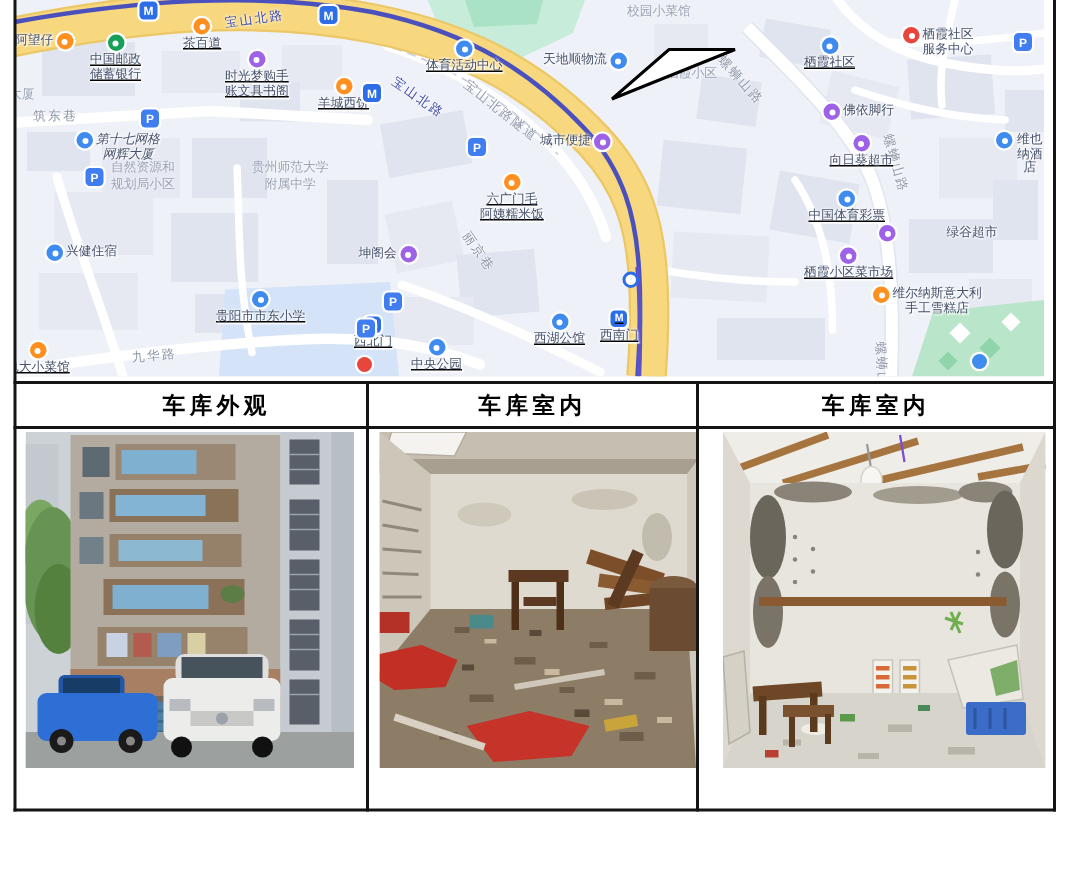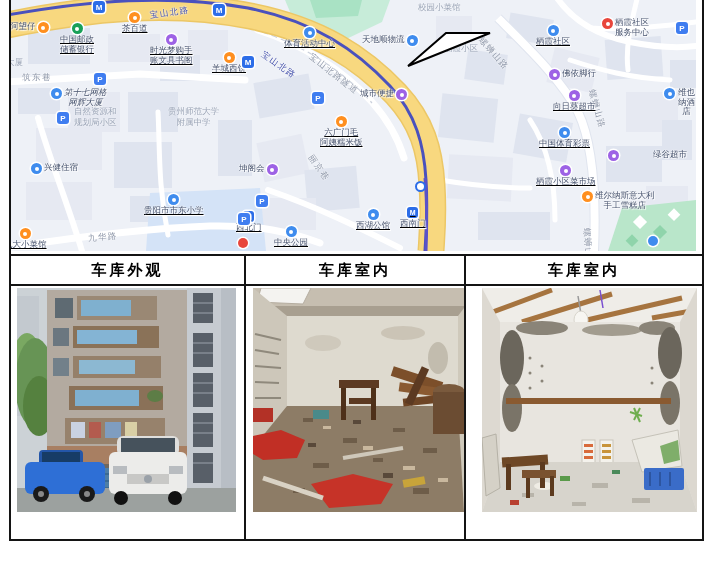--- a/index.html
+++ b/index.html
@@ -271,21 +271,21 @@
             <i></i>
           </span>
           <span class="ptxt">向日葵超市</span>
         </div>
         <div class="poi it" style="left: 529px; top: 127px;">
           <span class="pic" style="background: rgb(63, 140, 238);">
             <i></i>
           </span>
           <span class="ptxt">中国体育彩票</span>
         </div>
-        <div class="poi il" style="left: 598px; top: 150px; gap: 34px;">
+        <div class="poi il" style="left: 576px; top: 150px; gap: 34px;">
           <span class="pic" style="background: rgb(157, 98, 229);">
             <i></i>
           </span>
           <span class="ptxt">绿谷超市</span>
         </div>
         <div class="poi it" style="left: 526px; top: 165px;">
           <span class="pic" style="background: rgb(157, 98, 229);">
             <i></i>
           </span>
           <span class="ptxt">栖霞小区菜市场</span>
@@ -323,21 +323,21 @@
   </svg>
 
   <div class="bl" style="left:9px;top:0;width:2px;height:541px;"></div>
   <div class="bl" style="left:702px;top:0;width:2px;height:541px;"></div>
   <div class="bl" style="left:9px;top:254px;width:695px;height:2px;"></div>
   <div class="bl" style="left:9px;top:284px;width:695px;height:2px;"></div>
   <div class="bl" style="left:9px;top:539px;width:695px;height:2px;"></div>
   <div class="bl" style="left:244px;top:254px;width:2px;height:287px;"></div>
   <div class="bl" style="left:464px;top:254px;width:2px;height:287px;"></div>
 
-  <div class="hcell" style="left:11px;width:233px;">车库外观</div>
+  <div class="hcell" style="left:28px;width:233px;">车库外观</div>
   <div class="hcell" style="left:246px;width:218px;">车库室内</div>
   <div class="hcell" style="left:466px;width:236px;">车库室内</div>
 
   <div class="photo" style="left:17px;top:288px;width:219px;height:224px;">
     <svg width="219" height="224" viewBox="0 0 219 224" preserveAspectRatio="none">
       <rect width="219" height="224" fill="#ccd2d6"></rect>
       <rect x="0" y="8" width="22" height="120" fill="#c3c9cf"></rect>
       <ellipse cx="10" cy="70" rx="14" ry="25" fill="#7aa862"></ellipse>
       <ellipse cx="18" cy="95" rx="20" ry="45" fill="#679455"></ellipse>
       <ellipse cx="22" cy="118" rx="16" ry="30" fill="#55813f"></ellipse>

